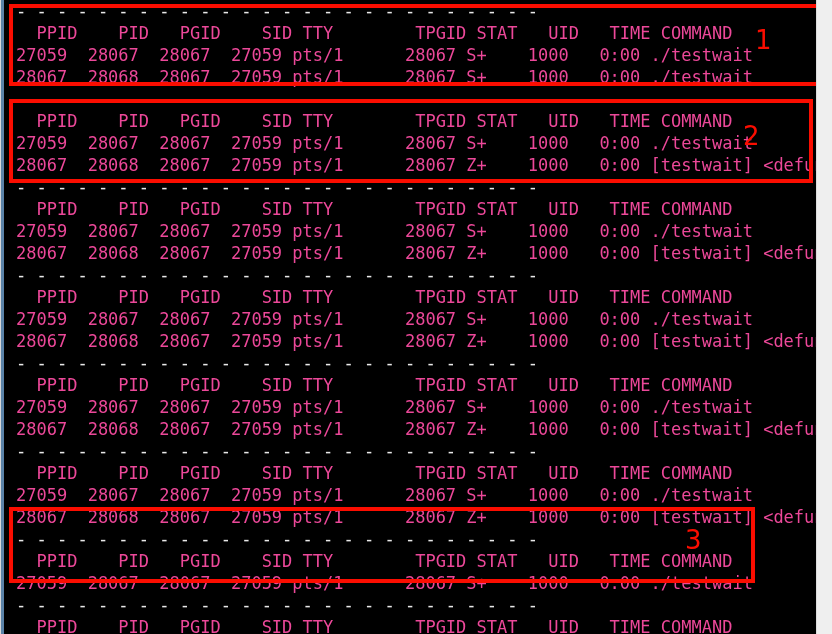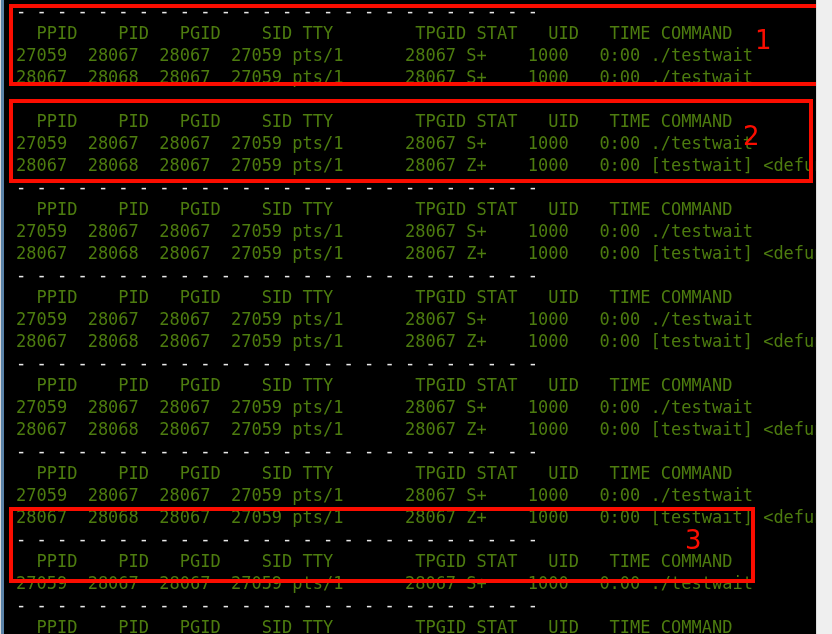--- a/index.html
+++ b/index.html
@@ -49,21 +49,21 @@
     bottom: 0;
     background: #000000;
     padding: 0;
     z-index: 1;
   }
 
   .line {
     height: 22px;
     line-height: 22px;
     font-size: 17px;
-    color: #4d7c0f;
+    color: #ec4899;
     white-space: pre;
     padding-left: 11px;
     letter-spacing: 0px;
   }
   .line.sep {
     color: #e8e8e8;
   }
 
   
   .redbox {

